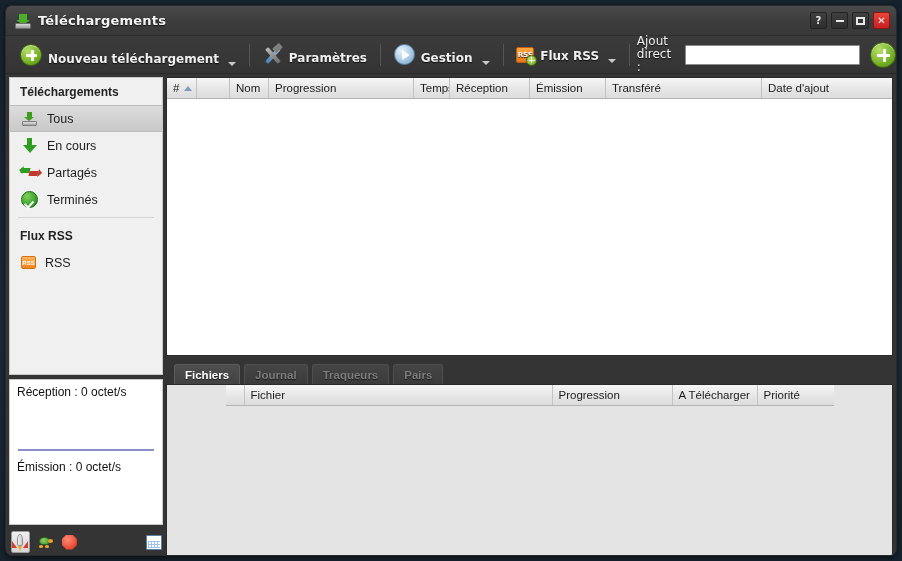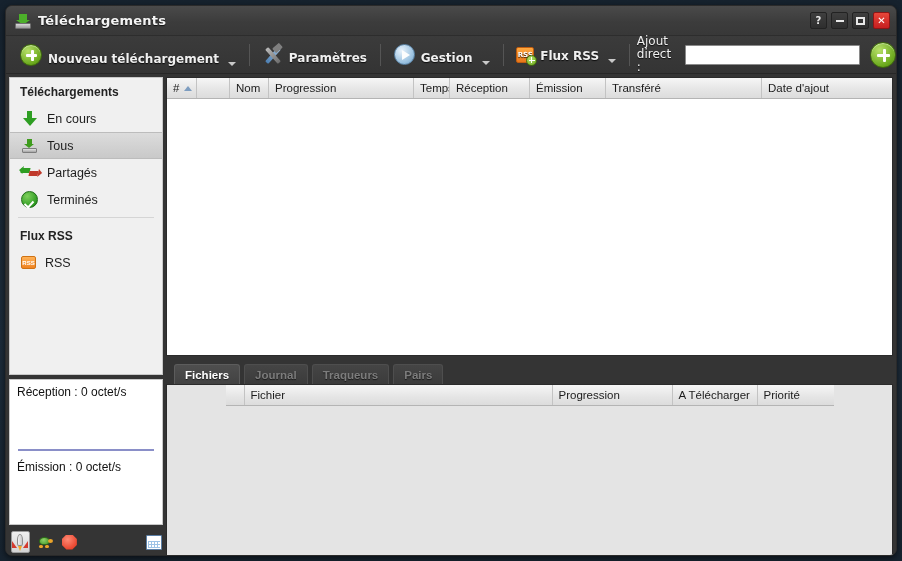--- a/index.html
+++ b/index.html
@@ -498,34 +498,34 @@
       <span class="plus-circle big add-btn"></span>
     </div>
 
     <div class="body">
 
       <div class="sidebar">
         <div class="side-nav">
 
           <div class="side-head">Téléchargements</div>
 
+          <div class="side-item active">
+            <span class="si-icon ic-tous">
+              <span class="ar"></span>
+                <span class="tray"></span>
+            </span>
+            <span>Tous</span>
+          </div>
+
           <div class="side-item">
             <span class="si-icon ic-down">
               <span class="stem"></span>
                 <span class="head"></span>
             </span>
             <span>En cours</span>
-          </div>
-
-          <div class="side-item active">
-            <span class="si-icon ic-tous">
-              <span class="ar"></span>
-                <span class="tray"></span>
-            </span>
-            <span>Tous</span>
           </div>
 
           <div class="side-item">
             <span class="si-icon ic-share">
               <span class="a1"></span>
                 <span class="a2"></span>
             </span>
             <span>Partagés</span>
           </div>
 

